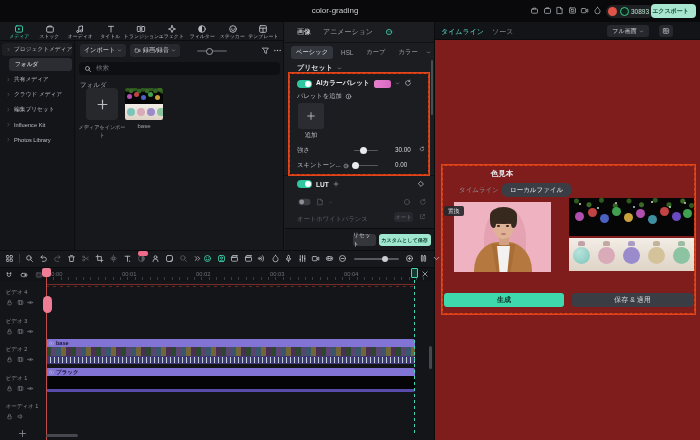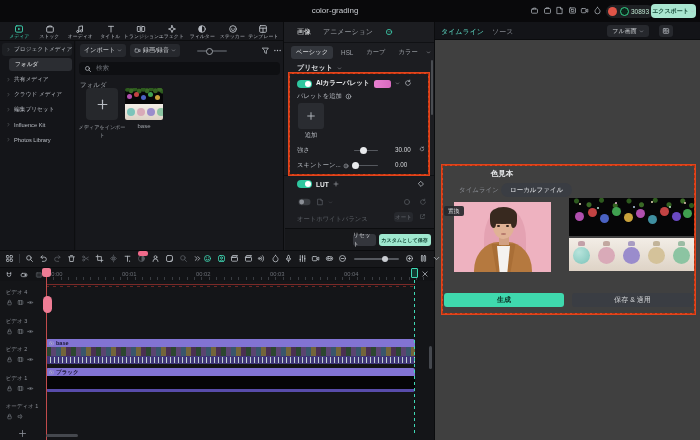--- a/index.html
+++ b/index.html
@@ -110,21 +110,21 @@
   #awb-row { position:absolute; left:13px; top:193px; font-size:6.3px; color:#5a5e64; }
   #awb-btn { position:absolute; left:110px; top:190px; width:19px; height:10px; background:#26282d; border-radius:3px; color:#6b6f76; font-size:5.5px; display:flex; align-items:center; justify-content:center; }
   #awb-expand { position:absolute; left:135px; top:191px; }
   #adj-footer { position:absolute; left:1px; top:206px; width:150px; height:22px; background:#17181b; border-top:1px solid #0c0d0f; }
   #reset-btn { position:absolute; left:68px; top:5px; width:23px; height:12px; background:#34363c; border-radius:3px; color:#d6d8db; font-size:5.8px; display:flex; align-items:center; justify-content:center; }
   #savecustom-btn { position:absolute; left:94px; top:5px; width:52px; height:12px; background:#9fe8cf; border-radius:3px; color:#114434; font-size:5.8px; font-weight:bold; display:flex; align-items:center; justify-content:center; white-space:nowrap; }
   #savecustom-btn span { transform:scale(.88); }
   #adj-scroll { position:absolute; left:147px; top:38px; width:2px; height:55px; background:#4a4d52; border-radius:1px; }
 
   
-  #preview-panel { position:absolute; left:434px; top:22px; width:266px; height:418px; background:#404040; border-left:1px solid #0b0c0e; }
+  #preview-panel { position:absolute; left:434px; top:22px; width:266px; height:418px; background:#7f1d1d; border-left:1px solid #0b0c0e; }
   #pv-header { position:absolute; left:0; top:0; width:100%; height:18px; background:#131418; border-bottom:1px solid #0b0c0e; }
   #pv-tabs { position:absolute; left:6px; top:5px; display:flex; gap:8px; font-size:7px; }
   #pv-tabs .t-active { color:#5bd6c0; }
   #pv-tabs .t { color:#8b8f96; }
   #fullscreen-pill { position:absolute; left:172px; top:3px; width:42px; height:12px; font-size:6px; }
   #pv-fit-btn { position:absolute; left:224px; top:3px; width:14px; height:12px; background:#26282d; border-radius:3px; display:flex; align-items:center; justify-content:center; }
   #swatch-title { position:absolute; left:9px; top:147px; width:116px; text-align:center; color:#e8eaec; font-weight:bold; font-size:7.5px; }
   #preview-title { position:absolute; left:134px; top:147px; width:125px; text-align:center; color:#e8eaec; font-weight:bold; font-size:7.5px; }
   #src-tab-timeline { position:absolute; left:24px; top:164px; font-size:6.5px; color:#8b8f96; }
   #src-tab-local { position:absolute; left:66px; top:161px; height:14px; padding:0 9px; background:#3a3d43; border-radius:8px; color:#e3e5e8; font-size:6.5px; display:flex; align-items:center; }

